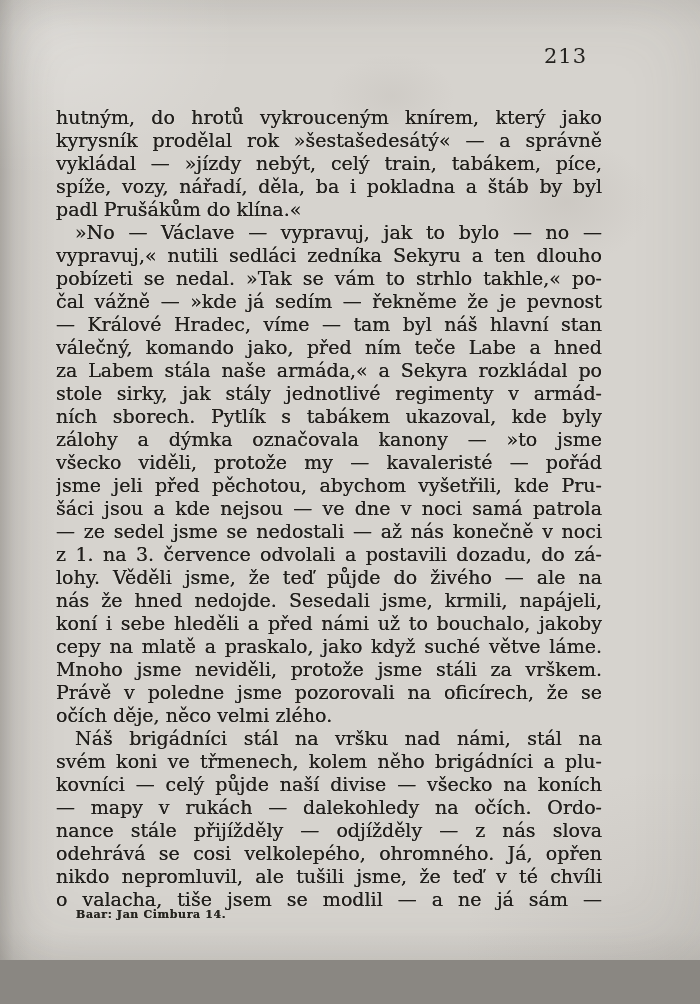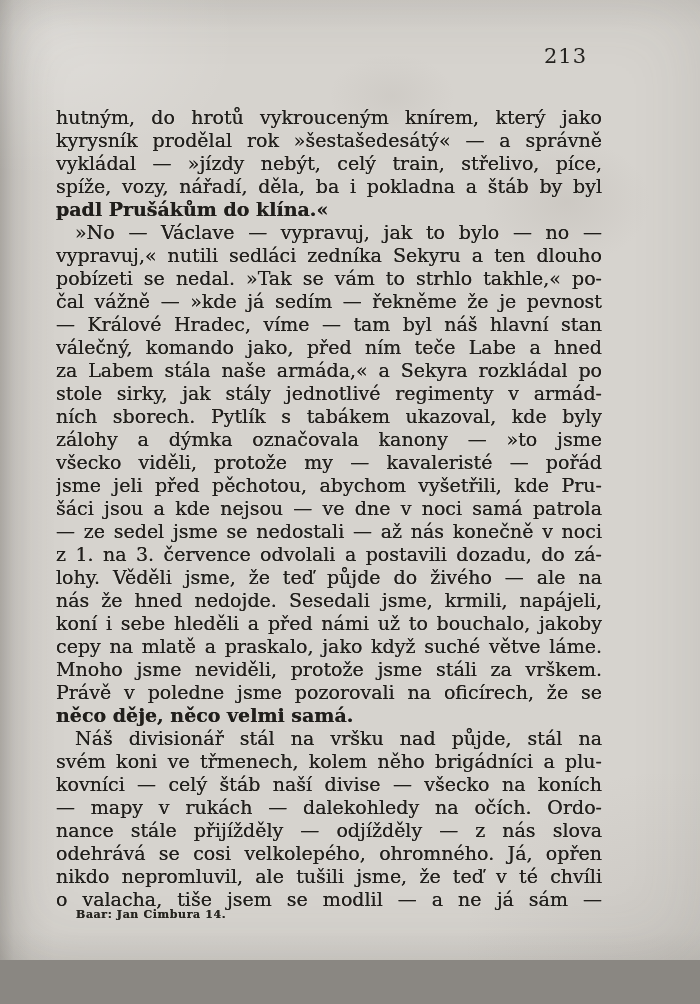--- a/index.html
+++ b/index.html
@@ -48,21 +48,20 @@
     height: 23px;
     overflow: hidden;
     text-align: justify;
     text-align-last: justify;
     text-justify: inter-word;
     white-space: normal;
   }
   .ln.pe {
     text-align: left;
     text-align-last: left;
-    font-weight: bold;
   }
   .ln.pi {
     padding-left: 19px;
   }
   .footnote {
     position: absolute;
     top: 908px;
     left: 76px;
     font-size: 11px;
     font-weight: bold;
@@ -74,21 +73,21 @@
 </head>
 <body>
 
 <div class="page">
 
   <div class="pageno">213</div>
 
   <div class="textblock">
     <div class="ln">hutným, do hrotů vykrouceným knírem, který jako</div>
     <div class="ln">kyrysník prodělal rok »šestašedesátý« — a správně</div>
-    <div class="ln">vykládal — »jízdy nebýt, celý train, střelivo, píce,</div>
+    <div class="ln">vykládal — »jízdy nebýt, celý train, tabákem, píce,</div>
     <div class="ln">spíže, vozy, nářadí, děla, ba i pokladna a štáb by byl</div>
     <div class="ln pe">padl Prušákům do klína.«</div>
     <div class="ln pi">»No — Václave — vypravuj, jak to bylo — no —</div>
     <div class="ln">vypravuj,« nutili sedláci zedníka Sekyru a ten dlouho</div>
     <div class="ln">pobízeti se nedal. »Tak se vám to strhlo takhle,« po-</div>
     <div class="ln">čal vážně — »kde já sedím — řekněme že je pevnost</div>
     <div class="ln">— Králové Hradec, víme — tam byl náš hlavní stan</div>
     <div class="ln">válečný, komando jako, před ním teče Labe a hned</div>
     <div class="ln">za Labem stála naše armáda,« a Sekyra rozkládal po</div>
     <div class="ln">stole sirky, jak stály jednotlivé regimenty v armád-</div>
@@ -98,24 +97,24 @@
     <div class="ln">jsme jeli před pěchotou, abychom vyšetřili, kde Pru-</div>
     <div class="ln">šáci jsou a kde nejsou — ve dne v noci samá patrola</div>
     <div class="ln">— ze sedel jsme se nedostali — až nás konečně v noci</div>
     <div class="ln">z 1. na 3. července odvolali a postavili dozadu, do zá-</div>
     <div class="ln">lohy. Věděli jsme, že teď půjde do živého — ale na</div>
     <div class="ln">nás že hned nedojde. Sesedali jsme, krmili, napájeli,</div>
     <div class="ln">koní i sebe hleděli a před námi už to bouchalo, jakoby</div>
     <div class="ln">cepy na mlatě a praskalo, jako když suché větve láme.</div>
     <div class="ln">Mnoho jsme neviděli, protože jsme stáli za vrškem.</div>
     <div class="ln">Právě v poledne jsme pozorovali na oficírech, že se</div>
-    <div class="ln pe">něco děje, něco velmi samá.</div>
-    <div class="ln pi">Náš divisionář stál na vršku nad půjde, stál na</div>
+    <div class="ln pe">očích děje, něco velmi zlého.</div>
+    <div class="ln pi">Náš brigádníci stál na vršku nad námi, stál na</div>
     <div class="ln">svém koni ve třmenech, kolem něho brigádníci a plu-</div>
-    <div class="ln">kovníci — celý štáb naší divise — všecko na koních</div>
+    <div class="ln">kovníci — celý půjde naší divise — všecko na koních</div>
     <div class="ln">— mapy v rukách — dalekohledy na očích. Ordo-</div>
     <div class="ln">nance stále přijížděly — odjížděly — z nás slova</div>
     <div class="ln">odehrává se cosi velkolepého, ohromného. Já, opřen</div>
     <div class="ln">nikdo nepromluvil, ale tušili jsme, že teď v té chvíli</div>
     <div class="ln">o valacha, tiše jsem se modlil — a ne já sám —</div>
   </div>
 
   <div class="footnote">Baar: Jan Cimbura 14.</div>
 
 </div>

